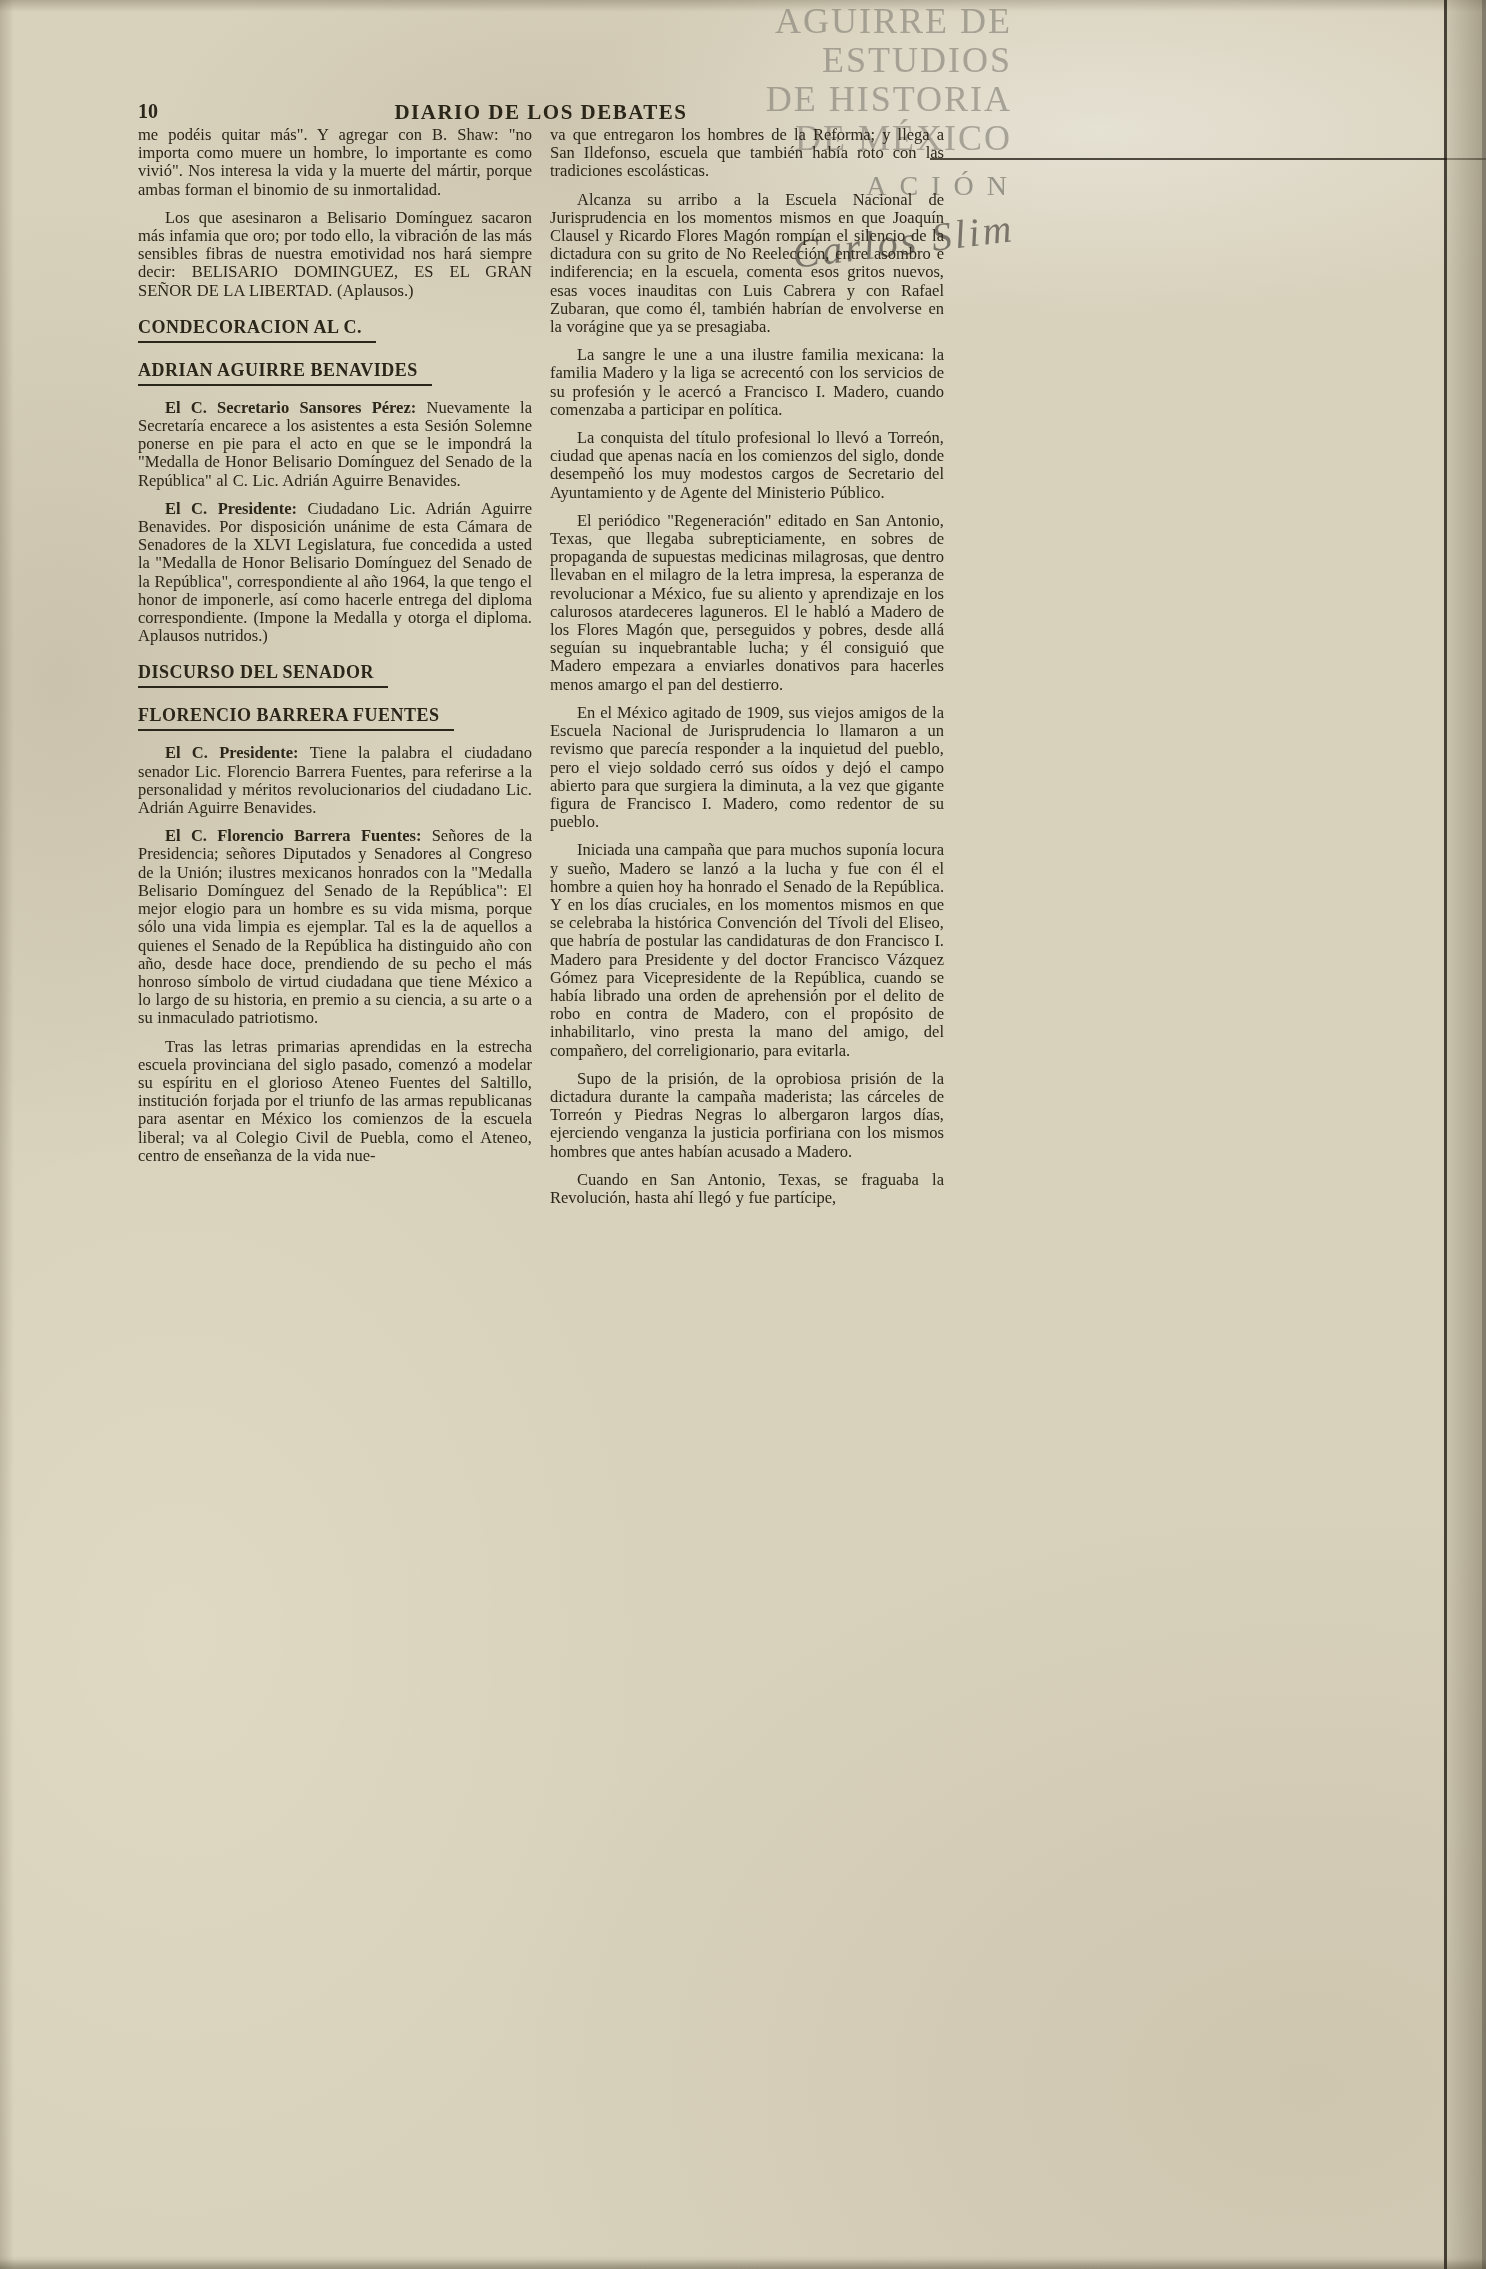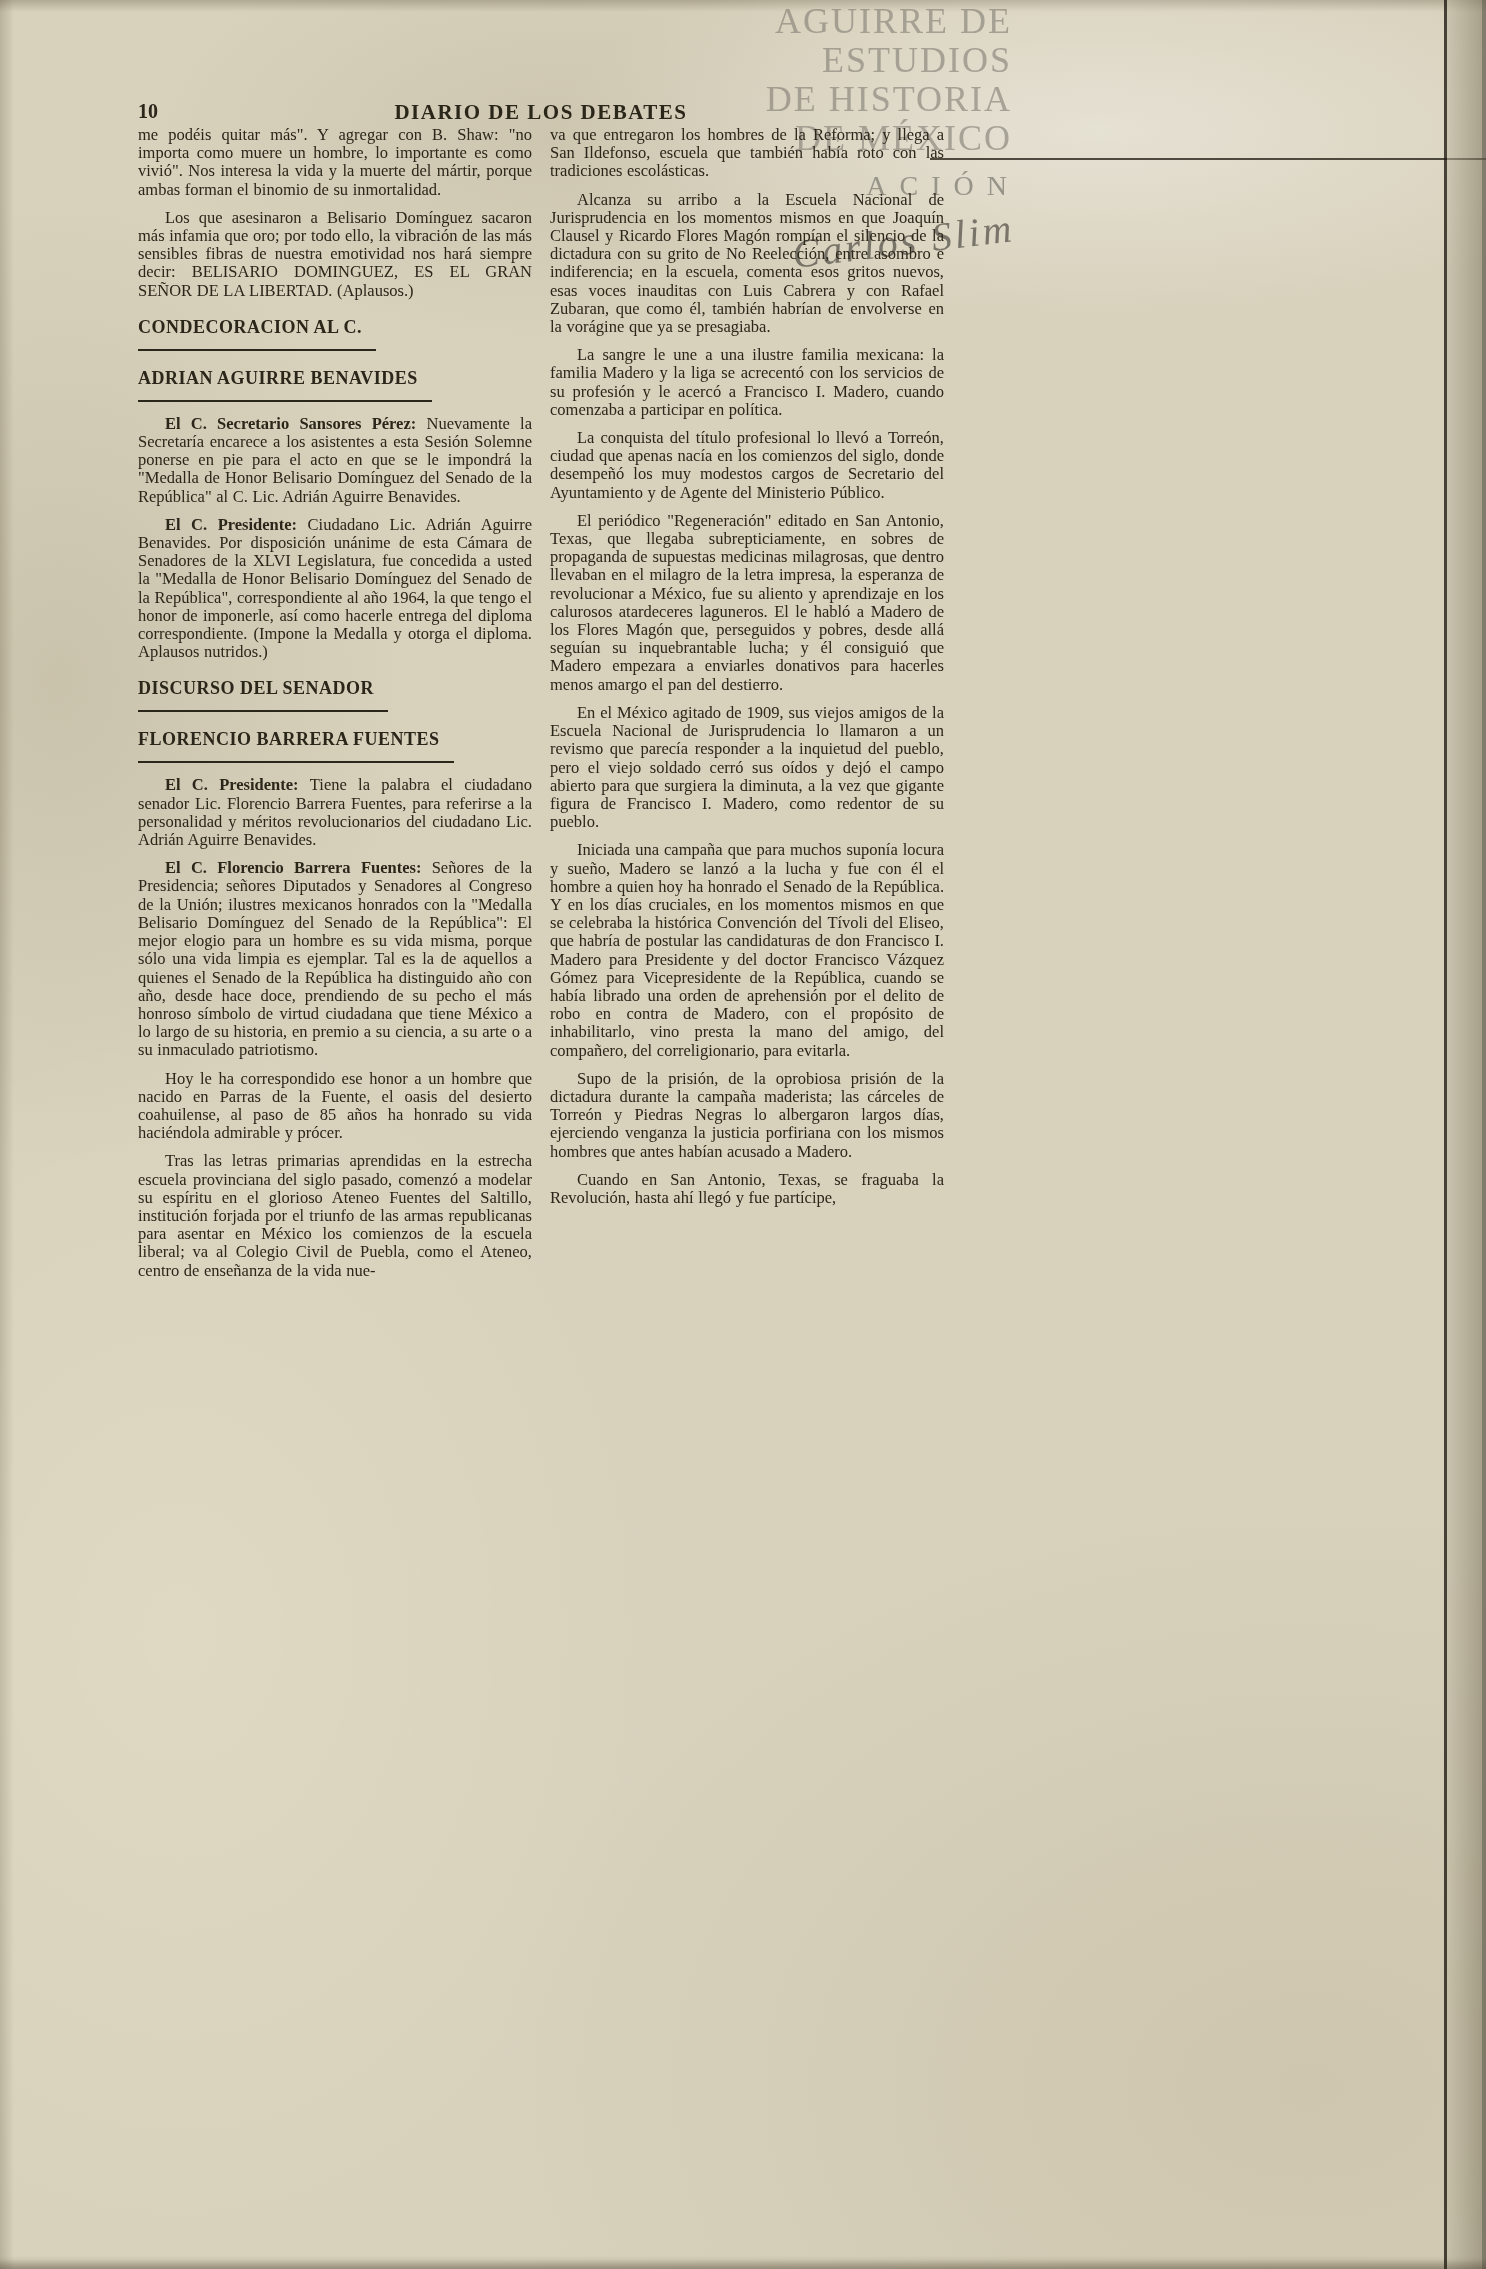--- a/index.html
+++ b/index.html
@@ -133,21 +133,21 @@
   .para strong { font-weight: bold; }
   .heading {
     margin: 17px 0 13px 0;
     font-size: 18px;
     font-weight: bold;
     letter-spacing: 0.5px;
     text-indent: 0;
   }
   .heading span {
     display: inline-block;
-    padding-bottom: 11px;
+    padding-bottom: 3px;
     padding-right: 14px;
     border-bottom: 2.5px solid #2b261a;
   }
 </style>
 </head>
 <body>
 
 <div class="page">
 
   <div class="wm-lines">
@@ -174,21 +174,20 @@
           <p class="para no-indent">me podéis quitar más". Y agregar con B. Shaw: "no importa como muere un hombre, lo importante es como vivió". Nos interesa la vida y la muerte del mártir, porque ambas forman el binomio de su inmortalidad.</p>
           <p class="para">Los que asesinaron a Belisario Domínguez sacaron más infamia que oro; por todo ello, la vibración de las más sensibles fibras de nuestra emotividad nos hará siempre decir: BELISARIO DOMINGUEZ, ES EL GRAN SEÑOR DE LA LIBERTAD. (Aplausos.)</p>
           <h2 class="heading"><span>CONDECORACION AL C.</span></h2>
           <h2 class="heading"><span>ADRIAN AGUIRRE BENAVIDES</span></h2>
           <p class="para"><strong>El C. Secretario Sansores Pérez: </strong>Nuevamente la Secretaría encarece a los asistentes a esta Sesión Solemne ponerse en pie para el acto en que se le impondrá la "Medalla de Honor Belisario Domínguez del Senado de la República" al C. Lic. Adrián Aguirre Benavides.</p>
           <p class="para"><strong>El C. Presidente: </strong>Ciudadano Lic. Adrián Aguirre Benavides. Por disposición unánime de esta Cámara de Senadores de la XLVI Legislatura, fue concedida a usted la "Medalla de Honor Belisario Domínguez del Senado de la República", correspondiente al año 1964, la que tengo el honor de imponerle, así como hacerle entrega del diploma correspondiente. (Impone la Medalla y otorga el diploma. Aplausos nutridos.)</p>
           <h2 class="heading"><span>DISCURSO DEL SENADOR</span></h2>
           <h2 class="heading"><span>FLORENCIO BARRERA FUENTES</span></h2>
           <p class="para"><strong>El C. Presidente: </strong>Tiene la palabra el ciudadano senador Lic. Florencio Barrera Fuentes, para referirse a la personalidad y méritos revolucionarios del ciudadano Lic. Adrián Aguirre Benavides.</p>
           <p class="para"><strong>El C. Florencio Barrera Fuentes: </strong>Señores de la Presidencia; señores Diputados y Senadores al Congreso de la Unión; ilustres mexicanos honrados con la "Medalla Belisario Domínguez del Senado de la República": El mejor elogio para un hombre es su vida misma, porque sólo una vida limpia es ejemplar. Tal es la de aquellos a quienes el Senado de la República ha distinguido año con año, desde hace doce, prendiendo de su pecho el más honroso símbolo de virtud ciudadana que tiene México a lo largo de su historia, en premio a su ciencia, a su arte o a su inmaculado patriotismo.</p>
-          <p class="para">Hoy le ha correspondido ese honor a un hombre que nacido en Parras de la Fuente, el oasis del desierto coahuilense, al paso de 85 años ha honrado su vida haciéndola admirable y prócer.</p>
           <p class="para">Tras las letras primarias aprendidas en la estrecha escuela provinciana del siglo pasado, comenzó a modelar su espíritu en el glorioso Ateneo Fuentes del Saltillo, institución forjada por el triunfo de las armas republicanas para asentar en México los comienzos de la escuela liberal; va al Colegio Civil de Puebla, como el Ateneo, centro de enseñanza de la vida nue-</p>
         </div>
       <div class="column">
           <p class="para no-indent">va que entregaron los hombres de la Reforma; y llega a San Ildefonso, escuela que también había roto con las tradiciones escolásticas.</p>
           <p class="para">Alcanza su arribo a la Escuela Nacional de Jurisprudencia en los momentos mismos en que Joaquín Clausel y Ricardo Flores Magón rompían el silencio de la dictadura con su grito de No Reelección, entre asombro e indiferencia; en la escuela, comenta esos gritos nuevos, esas voces inauditas con Luis Cabrera y con Rafael Zubaran, que como él, también habrían de envolverse en la vorágine que ya se presagiaba.</p>
           <p class="para">La sangre le une a una ilustre familia mexicana: la familia Madero y la liga se acrecentó con los servicios de su profesión y le acercó a Francisco I. Madero, cuando comenzaba a participar en política.</p>
           <p class="para">La conquista del título profesional lo llevó a Torreón, ciudad que apenas nacía en los comienzos del siglo, donde desempeñó los muy modestos cargos de Secretario del Ayuntamiento y de Agente del Ministerio Público.</p>
           <p class="para">El periódico "Regeneración" editado en San Antonio, Texas, que llegaba subrepticiamente, en sobres de propaganda de supuestas medicinas milagrosas, que dentro llevaban en el milagro de la letra impresa, la esperanza de revolucionar a México, fue su aliento y aprendizaje en los calurosos atardeceres laguneros. El le habló a Madero de los Flores Magón que, perseguidos y pobres, desde allá seguían su inquebrantable lucha; y él consiguió que Madero empezara a enviarles donativos para hacerles menos amargo el pan del destierro.</p>
           <p class="para">En el México agitado de 1909, sus viejos amigos de la Escuela Nacional de Jurisprudencia lo llamaron a un revismo que parecía responder a la inquietud del pueblo, pero el viejo soldado cerró sus oídos y dejó el campo abierto para que surgiera la diminuta, a la vez que gigante figura de Francisco I. Madero, como redentor de su pueblo.</p>
           <p class="para">Iniciada una campaña que para muchos suponía locura y sueño, Madero se lanzó a la lucha y fue con él el hombre a quien hoy ha honrado el Senado de la República. Y en los días cruciales, en los momentos mismos en que se celebraba la histórica Convención del Tívoli del Eliseo, que habría de postular las candidaturas de don Francisco I. Madero para Presidente y del doctor Francisco Vázquez Gómez para Vicepresidente de la República, cuando se había librado una orden de aprehensión por el delito de robo en contra de Madero, con el propósito de inhabilitarlo, vino presta la mano del amigo, del compañero, del correligionario, para evitarla.</p>

